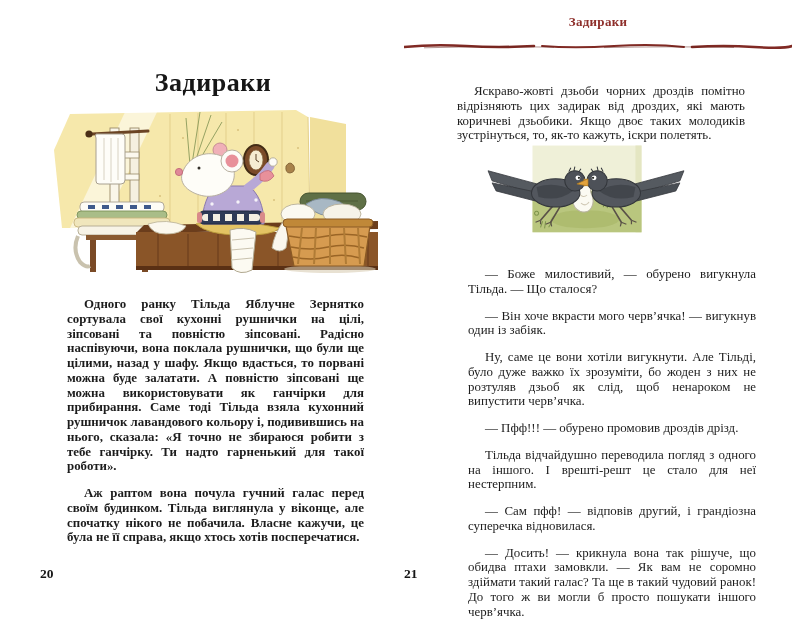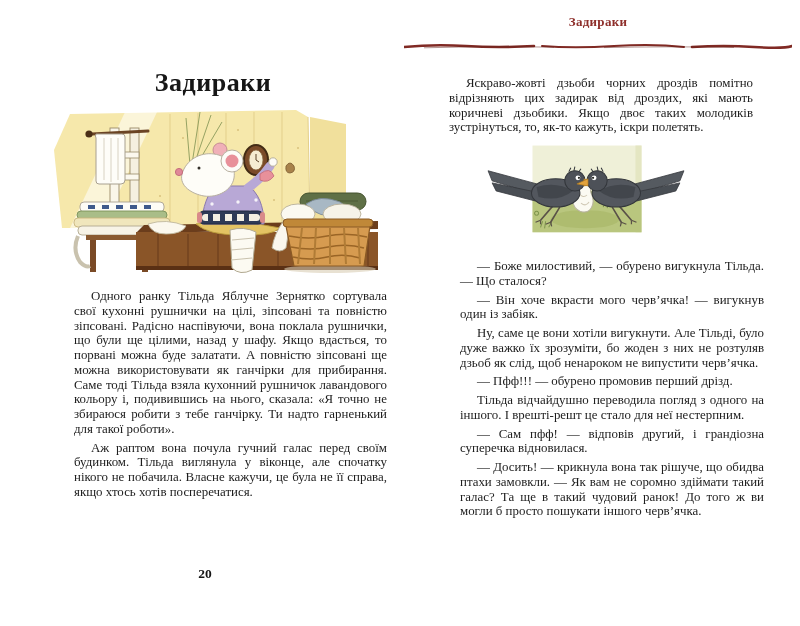--- a/index.html
+++ b/index.html
@@ -20,30 +20,30 @@
     text-align:center;font-size:13px;font-weight:bold;color:#8e2f2b;letter-spacing:.3px;
   }
   .header-rule{position:absolute;top:41px;left:0;width:388px;height:10px;}
 
   .illus{position:absolute;}
   .illus-left{top:106px;left:0;width:330px;height:174px;}
   .illus-right{top:144px;left:76px;width:212px;height:102px;}
   .illus svg{display:block;width:100%;height:100%;}
 
   .body-text{position:absolute;}
-  .text-left-main{top:285px;left:22px;width:321px;}
+  .text-left-main{top:285px;left:7px;width:321px;font-weight:bold;}
   .text-right-top{top:72px;left:41px;width:312px;}
   .text-right-bottom{top:255px;left:52px;width:312px;}
   .body-text p{
-    margin:4px;text-indent:17px;text-align:justify;
+    margin:12px;text-indent:17px;text-align:justify;
     font-size:12.9px;line-height:14.75px;color:#1c1c1c;
   }
   .page-number{
     position:absolute;top:566px;left:0;width:100%;
-    text-align:center;font-size:13.5px;font-weight:bold;color:#161616;
+    text-align:left;font-size:13.5px;font-weight:bold;color:#161616;
   }
   .page-left .page-number{left:-8px;}
 </style>
 </head>
 <body>
 
 <div class="spread">
 
   <section class="page page-left">
     <h1 class="chapter-title">Задираки</h1>
@@ -268,21 +268,22 @@
             <circle cx="112" cy="33" r="1.1" fill="#22241f"></circle>
           <polygon points="107,34 96,39 107,41" fill="#e2a23c" stroke="#b07c22" stroke-width="0.7"></polygon>
         </g>
       </svg>
     </div>
 
     <div class="body-text text-right-bottom">
         <p>— Боже милостивий, — обурено вигукнула Тільда. — Що сталося?</p>
         <p>— Він хоче вкрасти мого черв’ячка! — вигукнув один із забіяк.</p>
         <p>Ну, саме це вони хотіли вигукнути. Але Тільді, було дуже важко їх зрозуміти, бо жоден з них не розтуляв дзьоб як слід, щоб ненароком не випустити черв’ячка.</p>
-        <p>— Пфф!!! — обурено промовив перший дрізд.</p>
+        <p>— Пфф!!! — обурено промовив дроздів дрізд.</p>
         <p>Тільда відчайдушно переводила погляд з одного на іншого. І врешті-решт це стало для неї нестерпним.</p>
         <p>— Сам пфф! — відповів другий, і грандіозна суперечка відновилася.</p>
         <p>— Досить! — крикнула вона так рішуче, що обидва птахи замовкли. — Як вам не соромно здіймати такий галас? Та ще в такий чудовий ранок! До того ж ви могли б просто пошукати іншого черв’ячка.</p>
       </div>
 
+    <div class="page-number">21</div>
   </section>
 
 </div>
 
 </body></html>

